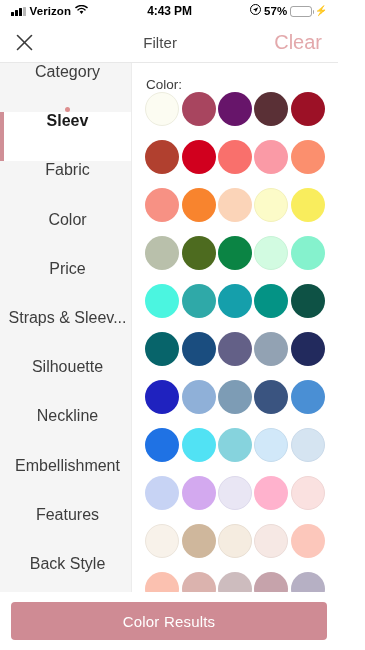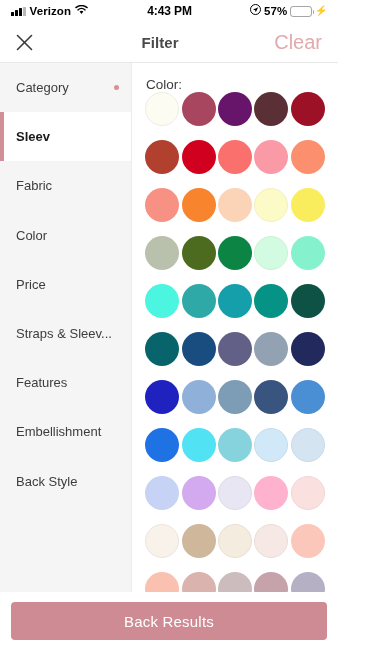--- a/index.html
+++ b/index.html
@@ -119,21 +119,20 @@
     display: flex;
     align-items: center;
     cursor: pointer;
   }
   .header-title {
     flex: 1 1 auto;
     text-align: center;
     font-size: 15px;
     color: #4a4a4a;
     letter-spacing: 0.1px;
-    font-weight: bold;
   }
   .clear-btn {
     flex: 0 0 auto;
     min-width: 38px;
     font-size: 20px;
     color: #e3a9ac;
     cursor: pointer;
   }
 
   
@@ -153,24 +152,25 @@
     box-sizing: border-box;
     overflow: hidden;
   }
   .side-item {
     position: relative;
     height: 49.2px;
     display: flex;
     align-items: center;
     padding: 0 12px 0 16px;
     box-sizing: border-box;
-    font-size: 13px;
+    font-size: 16px;
     color: #3d3d3d;
     cursor: pointer;
     white-space: nowrap;
+    flex-direction: column;
   }
   .side-item .label { flex: 1 1 auto; }
   .side-item.active {
     background: #ffffff;
     font-weight: bold;
     color: #1a1a1a;
   }
   .side-item.active::before {
     content: "";
     position: absolute;
@@ -311,24 +311,30 @@
       <div class="side-item">
         <span class="label">Color</span>
       </div>
       <div class="side-item">
         <span class="label">Price</span>
       </div>
       <div class="side-item">
         <span class="label">Straps &amp; Sleev...</span>
       </div>
       <div class="side-item">
+        <span class="label">Silhouette</span>
+      </div>
+      <div class="side-item">
+        <span class="label">Neckline</span>
+      </div>
+      <div class="side-item">
+        <span class="label">Embellishment</span>
+      </div>
+      <div class="side-item">
         <span class="label">Features</span>
-      </div>
-      <div class="side-item">
-        <span class="label">Embellishment</span>
       </div>
       <div class="side-item">
         <span class="label">Back Style</span>
       </div>
     </div>
 
     <div class="panel">
       <div class="panel-title">Color:</div>
       <div class="swatch-grid" id="swatch-grid">
           <div class="swatch-cell">
@@ -495,16 +501,16 @@
           </div>
           <div class="swatch-cell">
             <div class="swatch" style="background: rgb(182, 176, 196);"></div>
           </div>
         </div>
     </div>
 
   </div>
 
   <div class="footer">
-    <button class="show-results-btn" style="background: rgb(207, 139, 148);">Back Results</button>
+    <button class="show-results-btn" style="background: rgb(207, 139, 148);">Color Results</button>
   </div>
 
 </div>
 
 </body></html>

